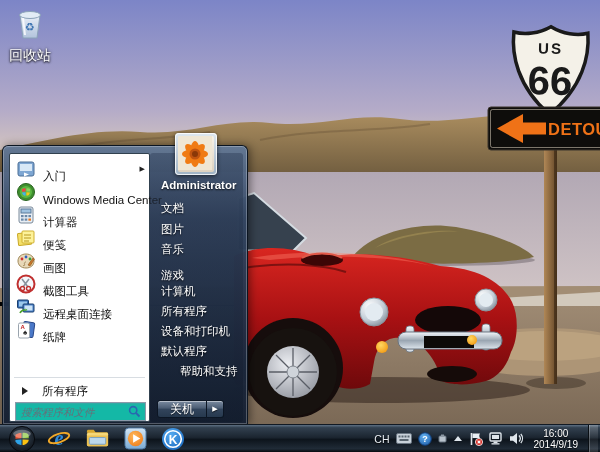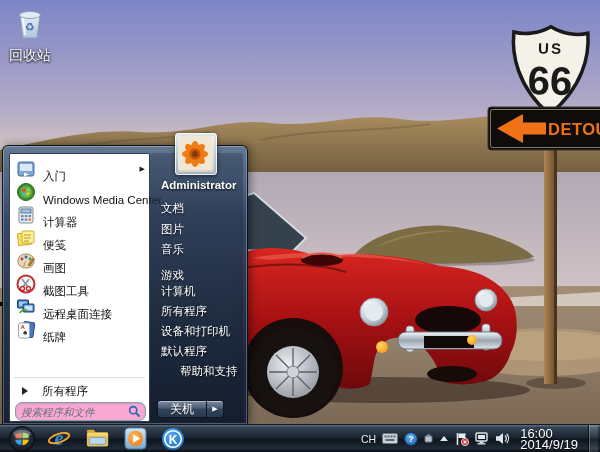--- a/index.html
+++ b/index.html
@@ -27,21 +27,21 @@
   .menu-item .mi-label { font-size:11.5px; color:#111; white-space:nowrap;margin-top:16px; }
   .menu-item .submenu-arrow { margin-left:auto; font-size:7px; color:#222; }
   .menu-divider { position:absolute; left:4px; right:4px; top:223px; height:1px;
     background:#d8dde2; box-shadow:0 1px 0 #fff; }
   .all-programs { position:absolute; left:0; right:0; top:227px; height:20px;
     display:flex; align-items:center; padding-left:12px; cursor:default; }
   .all-programs .ap-arrow { width:0; height:0; border-left:6px solid #222;
     border-top:4px solid transparent; border-bottom:4px solid transparent; margin-right:14px; }
   .all-programs .ap-label { font-size:11.5px; color:#111; }
   .search-box { position:absolute; left:5px; top:248px; width:131px; height:19px;
-    background:#f9a8d4; border:1px solid #8a9aaa; border-radius:7px;
+    background:#14b8a6; border:1px solid #8a9aaa; border-radius:0;
     display:flex; align-items:center; box-shadow:inset 0 1px 2px rgba(120,140,160,.4); }
   .search-box input { flex:1; border:none; outline:none; background:transparent;
     font-size:10.5px; font-style:italic; color:#444; padding:0 2px 0 5px; width:105px;
     font-family:"Liberation Sans","DejaVu Sans",sans-serif; }
   .search-box input::placeholder { color:#66707a; font-style:italic; }
 
   .menu-right { position:absolute; left:147px; top:7px; width:93px; height:269px;
     background:linear-gradient(180deg, rgba(44,60,86,.45), rgba(16,26,42,.55)); border-radius:3px; }
   .avatar-frame { position:absolute; left:172px; top:-13px; width:42px; height:42px;
     background:linear-gradient(180deg,#dfe8f0,#9fb2c4); border-radius:4px; padding:3px;
@@ -65,21 +65,21 @@
   .taskbar { position:absolute; left:0; bottom:0; width:600px; height:28px;
     background:linear-gradient(180deg,#5e7083 0%,#32404f 10%,#1b2530 46%,#0d141c 54%,#202b37 88%,#070b10 100%);
     border-top:1px solid #121a24; display:flex; align-items:center; }
   .start-orb { width:32px; height:28px; margin-left:6px; display:flex; align-items:center; justify-content:center; cursor:default; }
   .task-icons { display:flex; align-items:center; gap:12px; margin-left:8px; }
   .task-icon { width:26px; height:26px; display:flex; align-items:center; justify-content:center; cursor:default; }
 
   .tray { margin-left:auto; display:flex; align-items:center; gap:6px; padding-right:2px; height:28px; }
   .tray-text { color:#e9eef3; font-size:10.5px; text-shadow:0 1px 1px rgba(0,0,0,.8); cursor:default; }
   .tray-icon { display:flex; align-items:center; justify-content:center; cursor:default; }
-  .clock { text-align:left; color:#fff; font-size:13px; line-height:11px;
+  .clock { text-align:center; color:#fff; font-size:10px; line-height:11px;
     text-shadow:0 1px 1px rgba(0,0,0,.8); padding:0 4px; cursor:default; }
   .show-desktop { width:10px; height:28px; border-left:1px solid #0a0f14;
     background:linear-gradient(180deg, rgba(255,255,255,.22), rgba(255,255,255,.06) 50%, rgba(255,255,255,.14));
     box-shadow:inset 1px 0 0 rgba(255,255,255,.25); cursor:default; }
 </style>
 </head>
 <body>
 
 <div class="screen">
 

